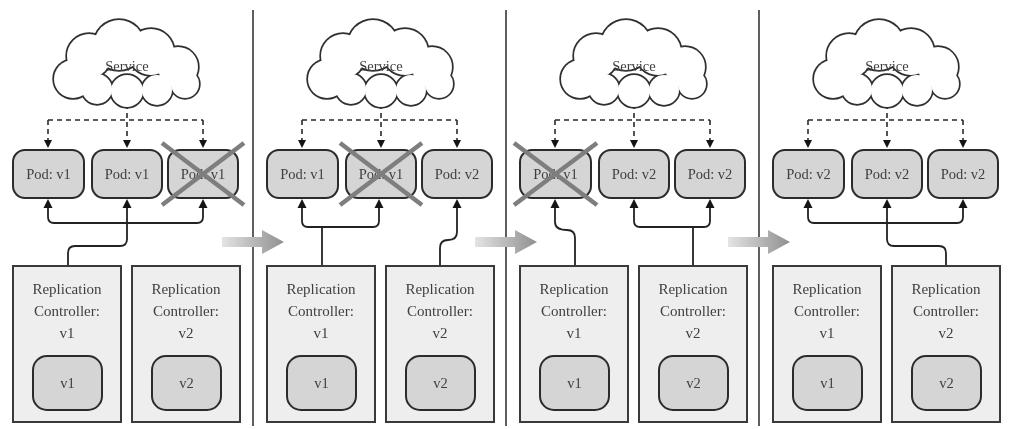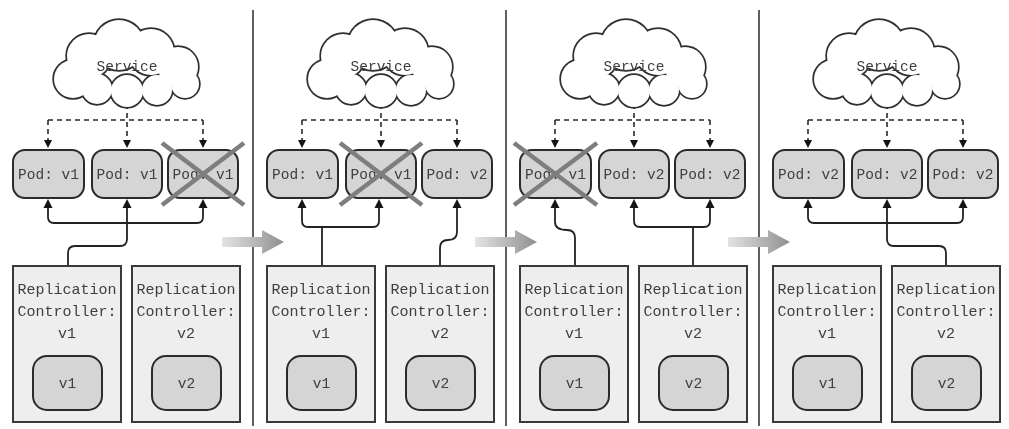--- a/index.html
+++ b/index.html
@@ -1,18 +1,18 @@
 <!DOCTYPE html>
 <html><head>
 <meta charset="utf-8">
 <style>
   html,body { margin:0; padding:0; background:#ffffff; }
   #diagram {
     position:relative; width:1009px; height:429px; background:#ffffff;
-    font-family:Liberation Mono, monospace; overflow:hidden;
+    font-family:Liberation Serif, serif; overflow:hidden;
   }
   svg.panel { position:absolute; top:0; }
   svg.flow-arrow { position:absolute; top:229px; }
   .divider { position:absolute; top:10px; height:416px; width:2px; background:#5f5f5f; }
 
   
   .wire { fill:none; stroke:#222222; stroke-width:1.8; }
   .dash { fill:none; stroke:#2a2a2a; stroke-width:1.6; stroke-dasharray:5 4; }
   .ah   { fill:#151515; stroke:none; }
 

